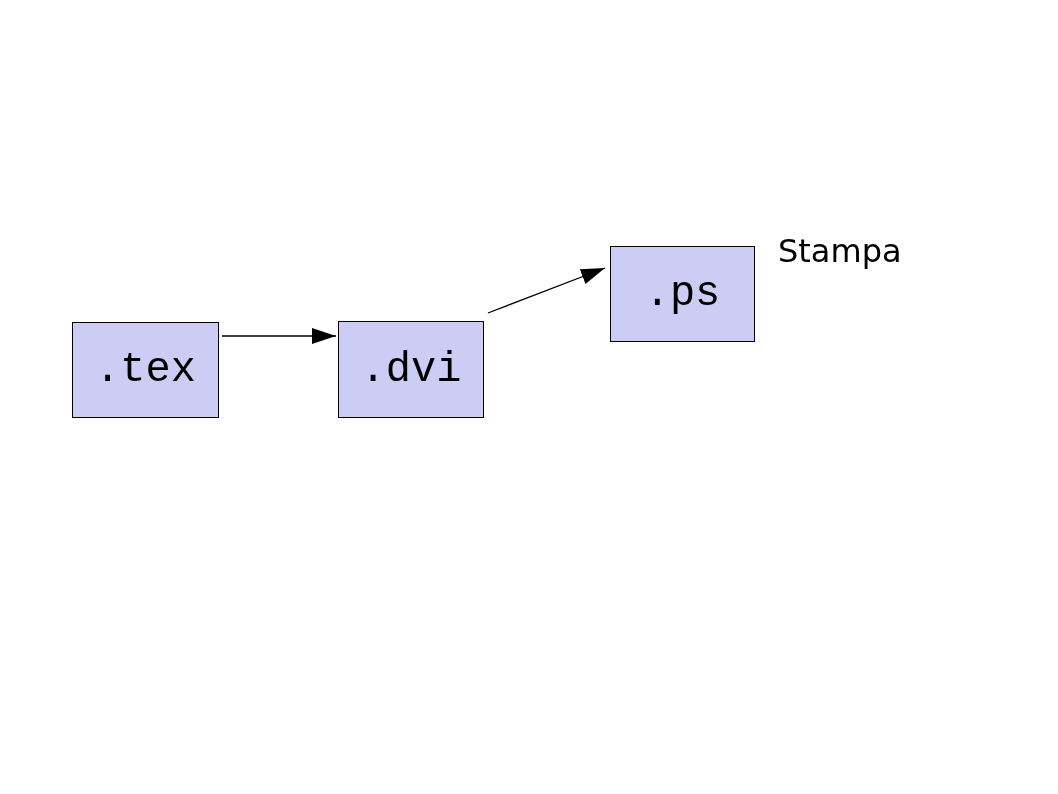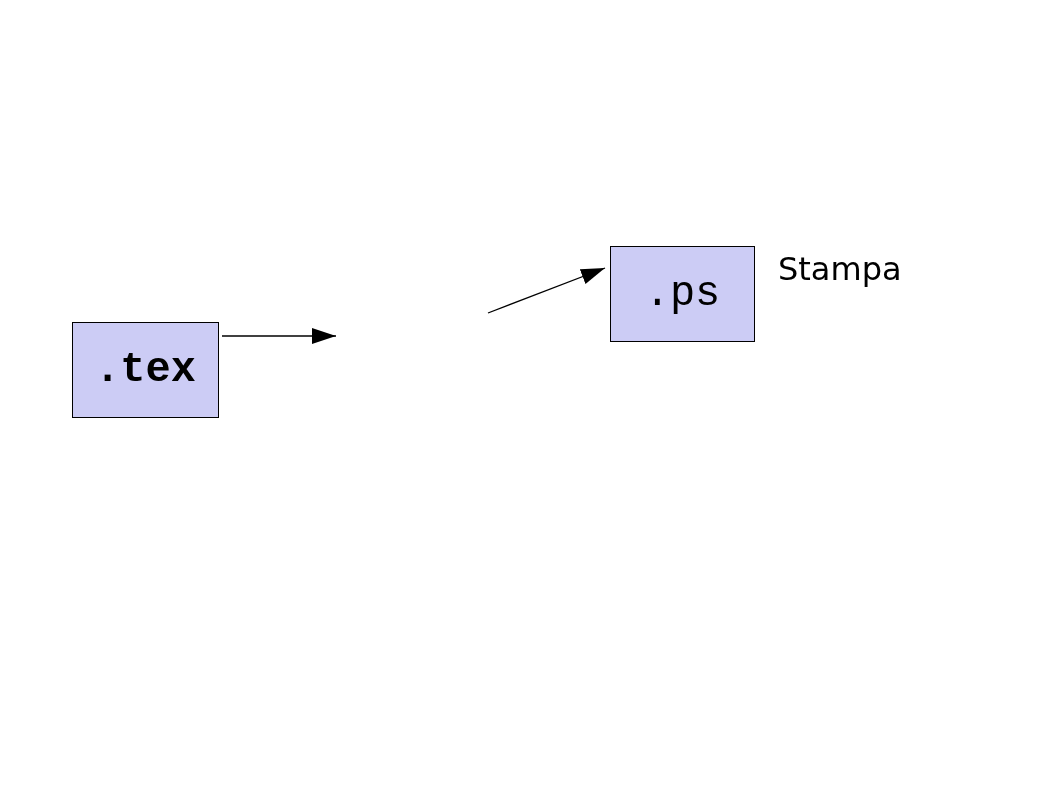--- a/index.html
+++ b/index.html
@@ -35,27 +35,27 @@
     box-sizing: border-box;
     background: #ccccf5;
     border: 1px solid #000000;
     color: #000000;
     font-family: "Liberation Mono", monospace;
     font-size: 42px;
     line-height: 1;
     white-space: nowrap;
     margin-top: 34px;
   }
-  #node-tex { left: 72px;  top: 288px; width: 147px; height: 96px; font-weight: bold; }
+  #node-tex { left: 72px;  top: 288px; width: 147px; height: 96px; }
   #node-dvi { left: 338px; top: 287px; width: 146px; height: 97px; }
   #node-ps  { left: 610px; top: 212px; width: 145px; height: 96px; }
   .annotation {
     position: absolute;
     left: 778px;
-    top: 252px;
+    top: 234px;
     color: #000000;
     font-family: "DejaVu Sans", sans-serif;
     font-size: 32px;
     line-height: 1.1;
     white-space: nowrap;
   }
 </style>
 </head>
 <body>
 
@@ -68,20 +68,23 @@
       </marker>
     </defs>
     <line x1="222" y1="336" x2="336" y2="336" stroke="#000000" stroke-width="1.3" marker-end="url(#arrowhead)"></line>
     <line x1="488" y1="313" x2="605" y2="268" stroke="#000000" stroke-width="1.3" marker-end="url(#arrowhead)"></line>
   </svg>
 
   <div class="node" id="node-tex">
     <span>.tex</span>
   </div>
 
+  <div class="node" id="node-dvi">
+    <span>.dvi</span>
+  </div>
 
   <div class="node" id="node-ps">
     <span>.ps</span>
   </div>
 
   <div class="annotation">Stampa</div>
 
 </div>
 
 </body></html>

